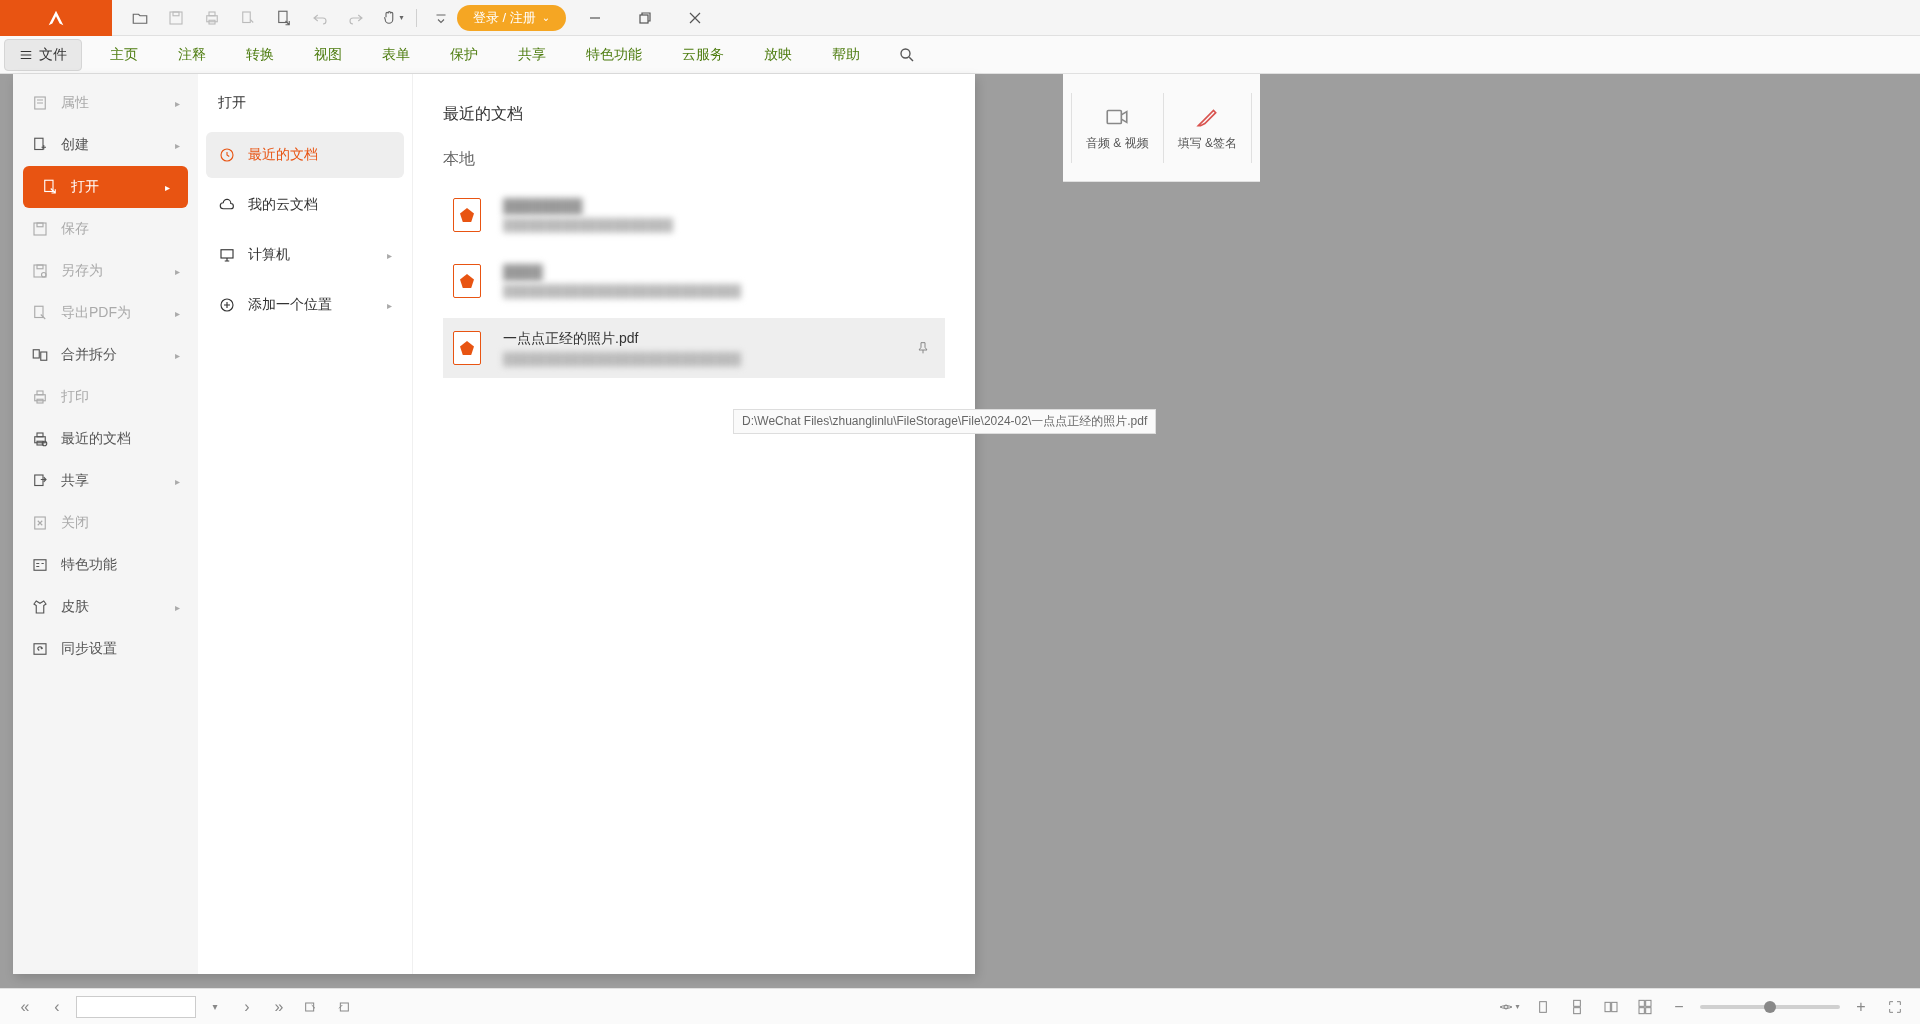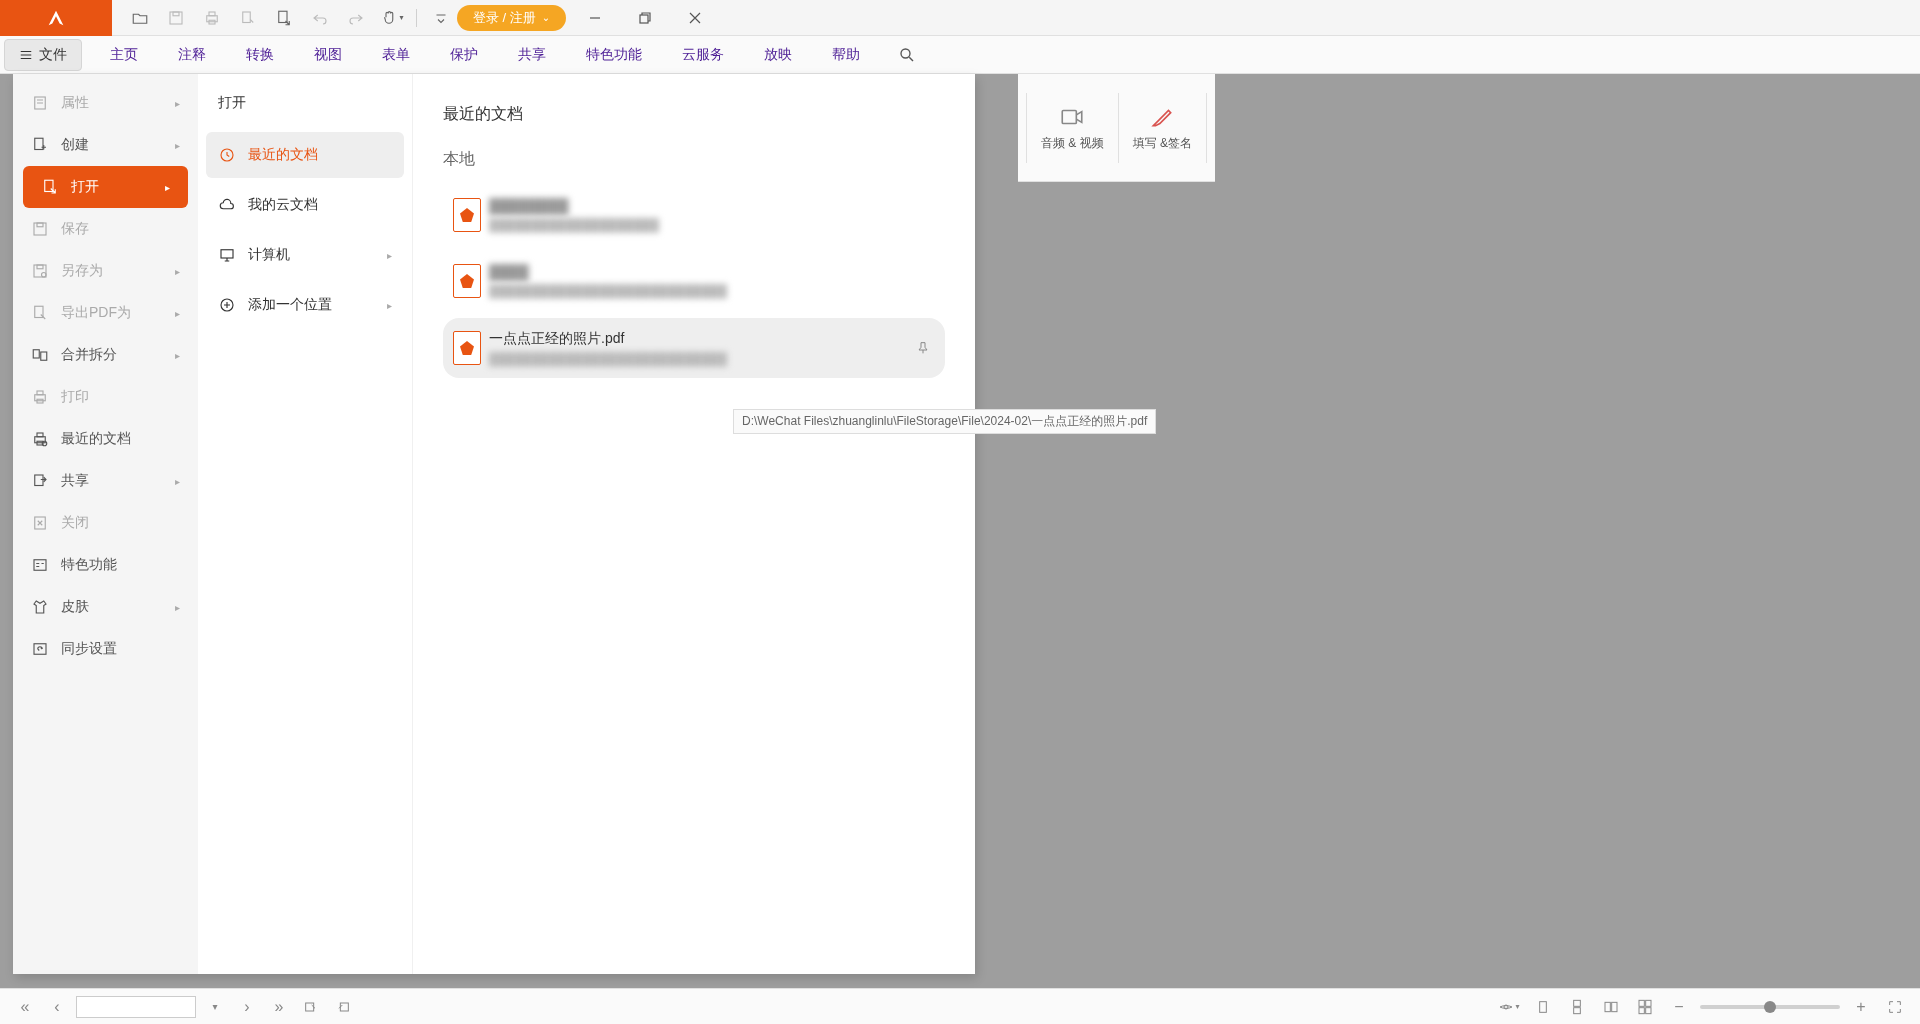--- a/index.html
+++ b/index.html
@@ -14,21 +14,21 @@
 .qat-sep { width: 1px; height: 18px; background: #d0d0d0; margin: 0 4px; }
 .title-center { flex: 1; text-align: center; font-size: 13px; color: #333; }
 .title-right { display: flex; align-items: center; gap: 8px; padding-right: 8px; }
 .login-btn { background: #f5a623; color: white; padding: 4px 16px; border-radius: 14px; font-size: 13px; display: flex; align-items: center; gap: 6px; cursor: pointer; }
 .win-btn { width: 42px; height: 28px; display: flex; align-items: center; justify-content: center; color: #555; cursor: pointer; }
 
 
 .ribbon { height: 38px; background: #fafafa; display: flex; align-items: center; border-bottom: 1px solid #e0e0e0; padding-left: 4px; }
 .file-tab { display: flex; align-items: center; gap: 6px; padding: 6px 14px; background: #e8e8e8; border-radius: 4px; font-size: 14px; color: #333; cursor: pointer; border: 1px solid #d5d5d5; }
 .ribbon-tabs { display: flex; margin-left: 8px; }
-.ribbon-tab { padding: 0 20px; font-size: 14px; color: #4c1d95; cursor: pointer; height: 38px; display: flex; align-items: center; }
+.ribbon-tab { padding: 0 20px; font-size: 14px; color: #4d7c0f; cursor: pointer; height: 38px; display: flex; align-items: center; }
 .search-ico { margin-left: 12px; color: #555; cursor: pointer; padding: 6px; }
 
 
 .main { position: relative; height: 920px; background: #9e9e9e; }
 
 
 .file-menu { position: absolute; left: 13px; top: 0; width: 962px; height: 900px; background: white; display: flex; box-shadow: 2px 4px 10px rgba(0,0,0,0.15); }
 .fm-col1 { width: 185px; background: #f5f5f5; padding-top: 8px; }
 .fm-item { display: flex; align-items: center; justify-content: space-between; padding: 12px 18px; font-size: 14px; color: #555; cursor: pointer; }
 .fm-item.active { background: #e85412; color: white; border-radius: 6px; margin: 0 10px; }
@@ -40,34 +40,34 @@
 .fm-col2 { width: 215px; background: white; padding: 20px 8px; border-right: 1px solid #f0f0f0; }
 .fm-col2-title { font-size: 14px; color: #333; padding: 0 12px 20px; }
 .fm-sub { display: flex; align-items: center; justify-content: space-between; padding: 14px 12px; font-size: 14px; color: #333; cursor: pointer; border-radius: 6px; margin-bottom: 4px; }
 .fm-sub.active { background: #eeeeee; color: #e85412; }
 .fm-sub .left { display: flex; align-items: center; gap: 12px; }
 .fm-sub .arrow { font-size: 10px; color: #aaa; }
 
 .fm-col3 { flex: 1; padding: 30px 30px; }
 .fm-col3-title { font-size: 16px; color: #333; margin-bottom: 24px; }
 .fm-col3-section { font-size: 16px; color: #666; margin-bottom: 16px; }
-.doc-item { display: flex; align-items: center; gap: 8px; padding: 12px 10px; border-radius: 16px; cursor: pointer; margin-bottom: 8px; }
+.doc-item { display: flex; align-items: center; gap: 22px; padding: 12px 10px; border-radius: 0; cursor: pointer; margin-bottom: 8px; }
 .doc-item.hovered { background: #eeeeee; }
 .doc-icon { width: 28px; height: 34px; background: white; border: 1px solid #e85412; border-radius: 2px; position: relative; flex-shrink: 0; }
 .doc-icon::after { content: ""; position: absolute; left: 50%; top: 50%; transform: translate(-50%,-50%); width: 14px; height: 14px; background: #e85412; clip-path: polygon(50% 0, 100% 40%, 80% 100%, 20% 100%, 0 40%); }
 .doc-info { flex: 1; }
 .doc-name { font-size: 14px; color: #333; margin-bottom: 4px; }
 .doc-path { font-size: 12px; color: #bbb; filter: blur(3px); }
 .doc-item.blurred .doc-name { filter: blur(3px); color: #999; }
 .pin-icon { color: #888; font-size: 16px; padding: 4px; }
 
 .tooltip { position: absolute; background: #fafafa; border: 1px solid #ddd; color: #666; font-size: 12px; padding: 3px 8px; left: 720px; top: 335px; white-space: nowrap; }
 
 
-.ribbon-groups { position: absolute; left: 1018px; top: 0; height: 108px; background: #fafafa; display: flex; align-items: center; padding: 8px; gap: 4px; border-bottom: 1px solid #e0e0e0; }
+.ribbon-groups { position: absolute; left: 1063px; top: 0; height: 108px; background: #fafafa; display: flex; align-items: center; padding: 8px; gap: 4px; border-bottom: 1px solid #e0e0e0; }
 .rg-sep { width: 1px; height: 70px; background: #e0e0e0; }
 .rg-item { display: flex; flex-direction: column; align-items: center; justify-content: center; padding: 4px 10px; font-size: 12px; color: #555; cursor: pointer; gap: 6px; min-width: 54px; }
 .rg-item svg { color: #888; }
 .rg-item .lab { text-align: center; line-height: 1.3; }
 
 
 .statusbar { position: absolute; bottom: 0; left: 0; right: 0; height: 36px; background: #fafafa; border-top: 1px solid #e0e0e0; display: flex; align-items: center; padding: 0 12px; justify-content: space-between; }
 .sb-left { display: flex; align-items: center; gap: 6px; }
 .sb-btn { width: 26px; height: 26px; display: flex; align-items: center; justify-content: center; color: #888; cursor: pointer; }
 .page-input { width: 120px; height: 22px; border: 1px solid #ccc; background: white; font-size: 12px; padding: 0 6px; }

